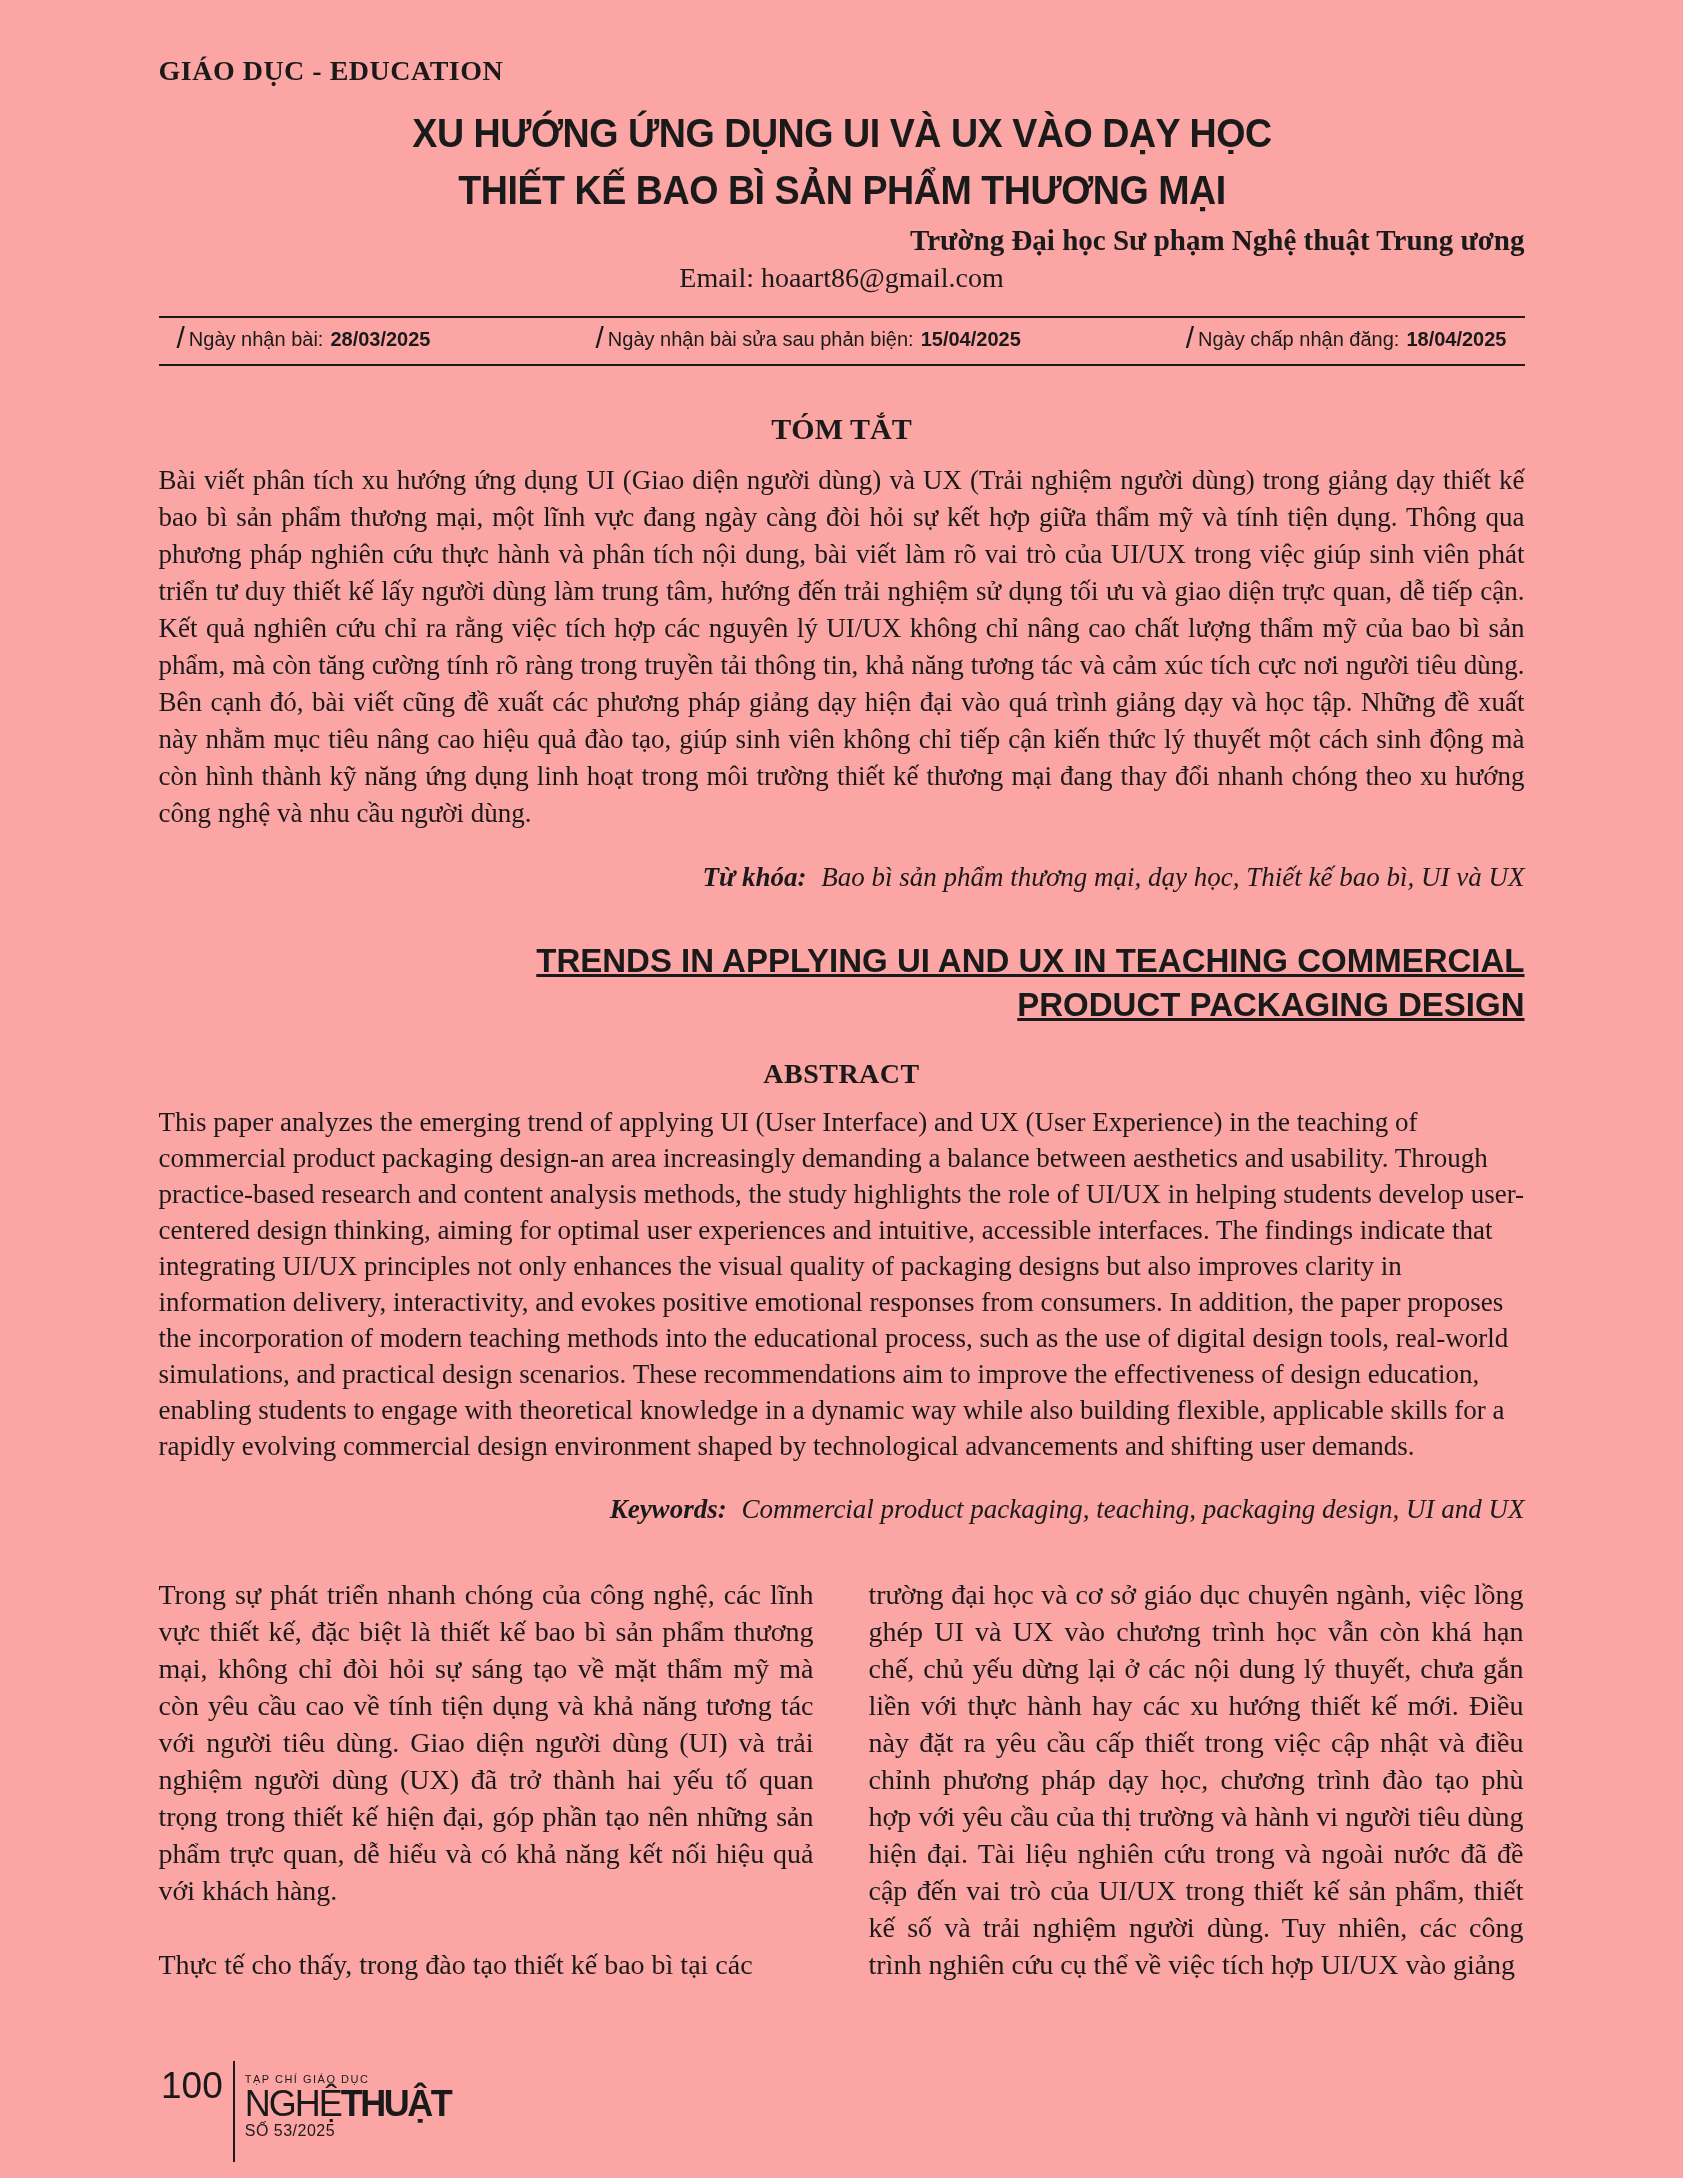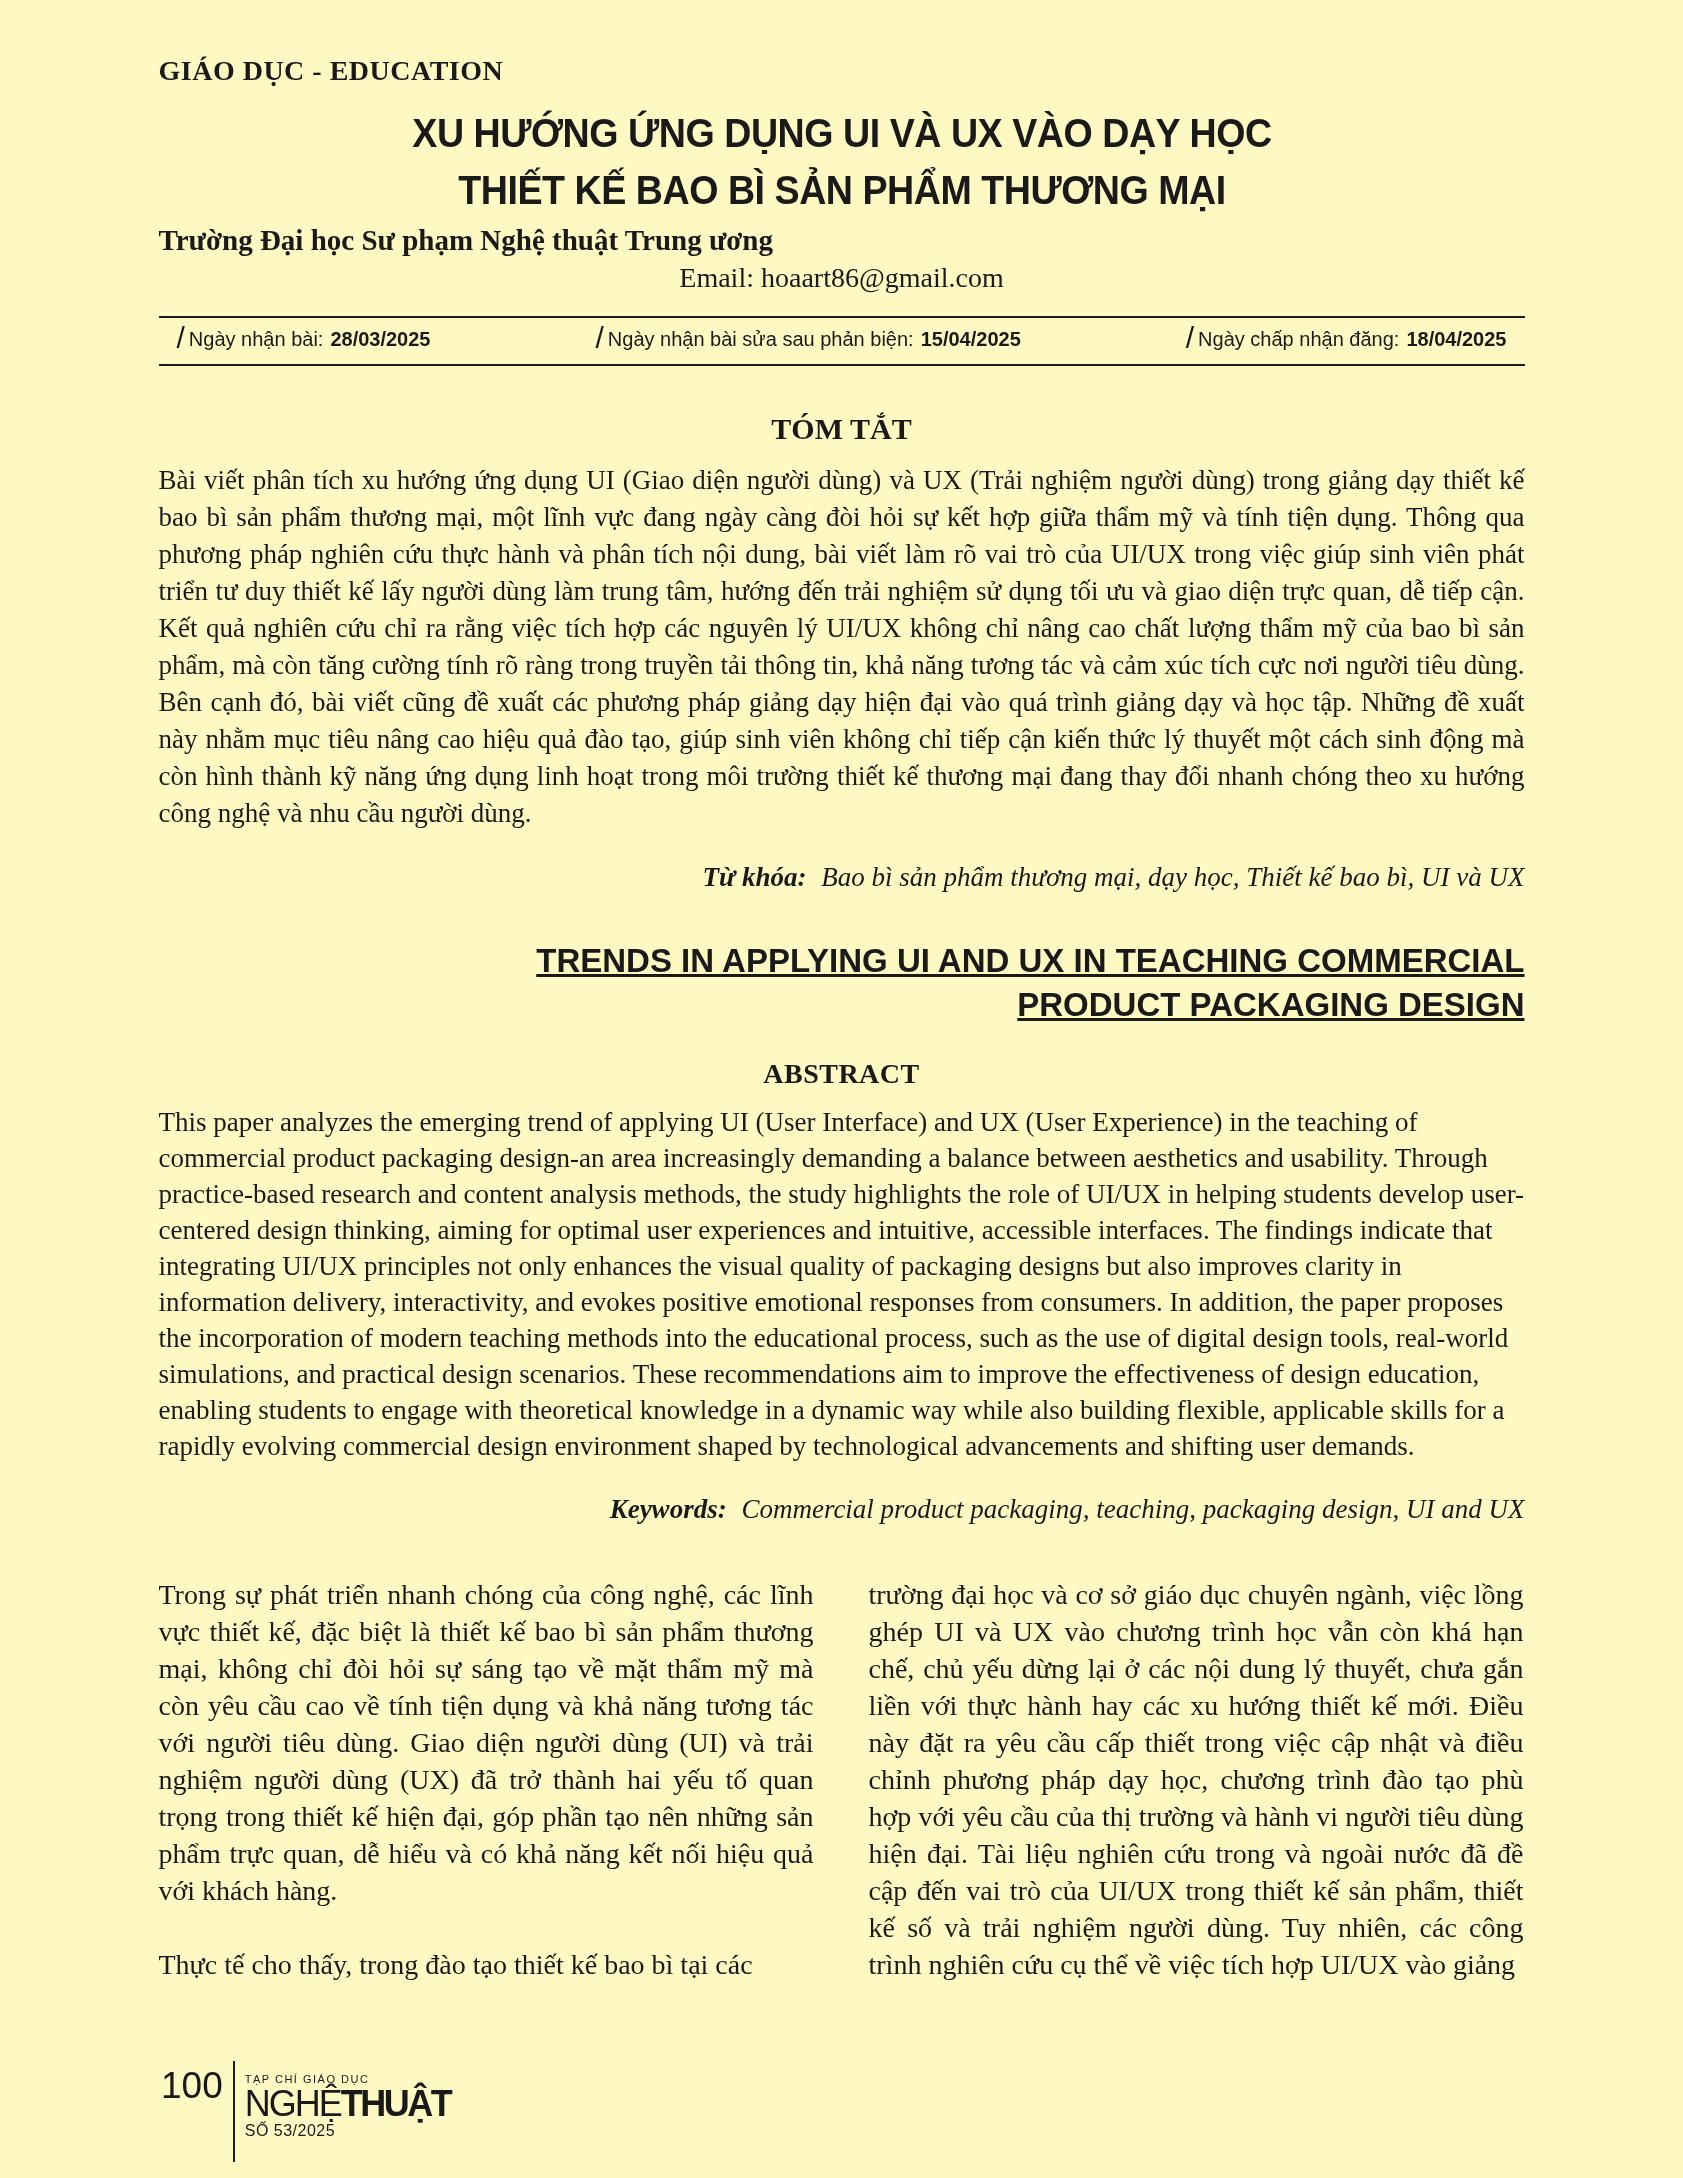--- a/index.html
+++ b/index.html
@@ -1,19 +1,19 @@
 <!DOCTYPE html>
 <html lang="vi"><head>
 <meta charset="utf-8">
 <style>
   html,body{margin:0;padding:0;background:#ffffff;}
   .page{
     position:relative;
     width:1683px;height:2178px;
-    background:#fef9c3;color:#1a1a1a;
+    background:#fca5a5;color:#1a1a1a;
     font-family:"Liberation Serif", serif;
     overflow:hidden;
     box-sizing:border-box;
   }
   .content{
     box-sizing:border-box;
     width:1366px;
     margin:0 auto;
     padding-top:55px;
   }
@@ -30,21 +30,21 @@
     font-weight:bold;
     font-size:40px;
     line-height:1.42;
   }
   .title .tline{display:block;transform:scaleX(.94);transform-origin:50% 50%;letter-spacing:-0.5px;}
   .author{
     margin-top:50px;text-align:center;
     font-weight:bold;font-size:30px;
   }
   .affiliation{
-    margin-top:5px;text-align:left;
+    margin-top:5px;text-align:right;
     font-weight:bold;font-size:29px;
   }
   .email{
     margin-top:5px;text-align:center;
     font-size:28px;
   }
   .dates{
     margin-top:22px;
     border-top:2px solid #1a1a1a;
     border-bottom:2px solid #1a1a1a;

